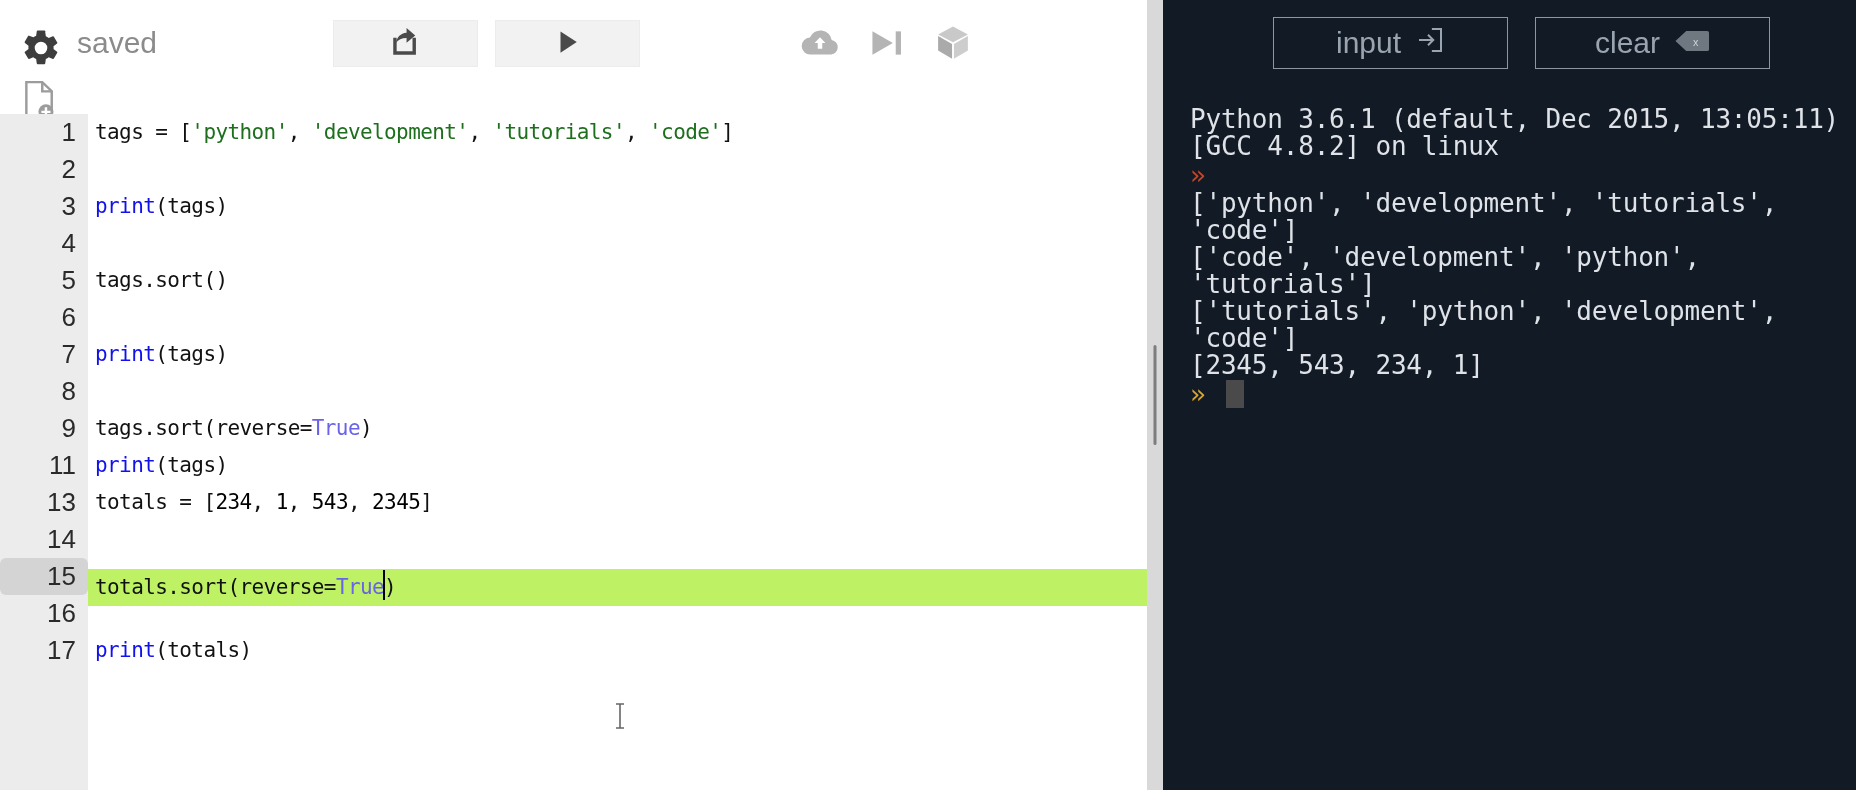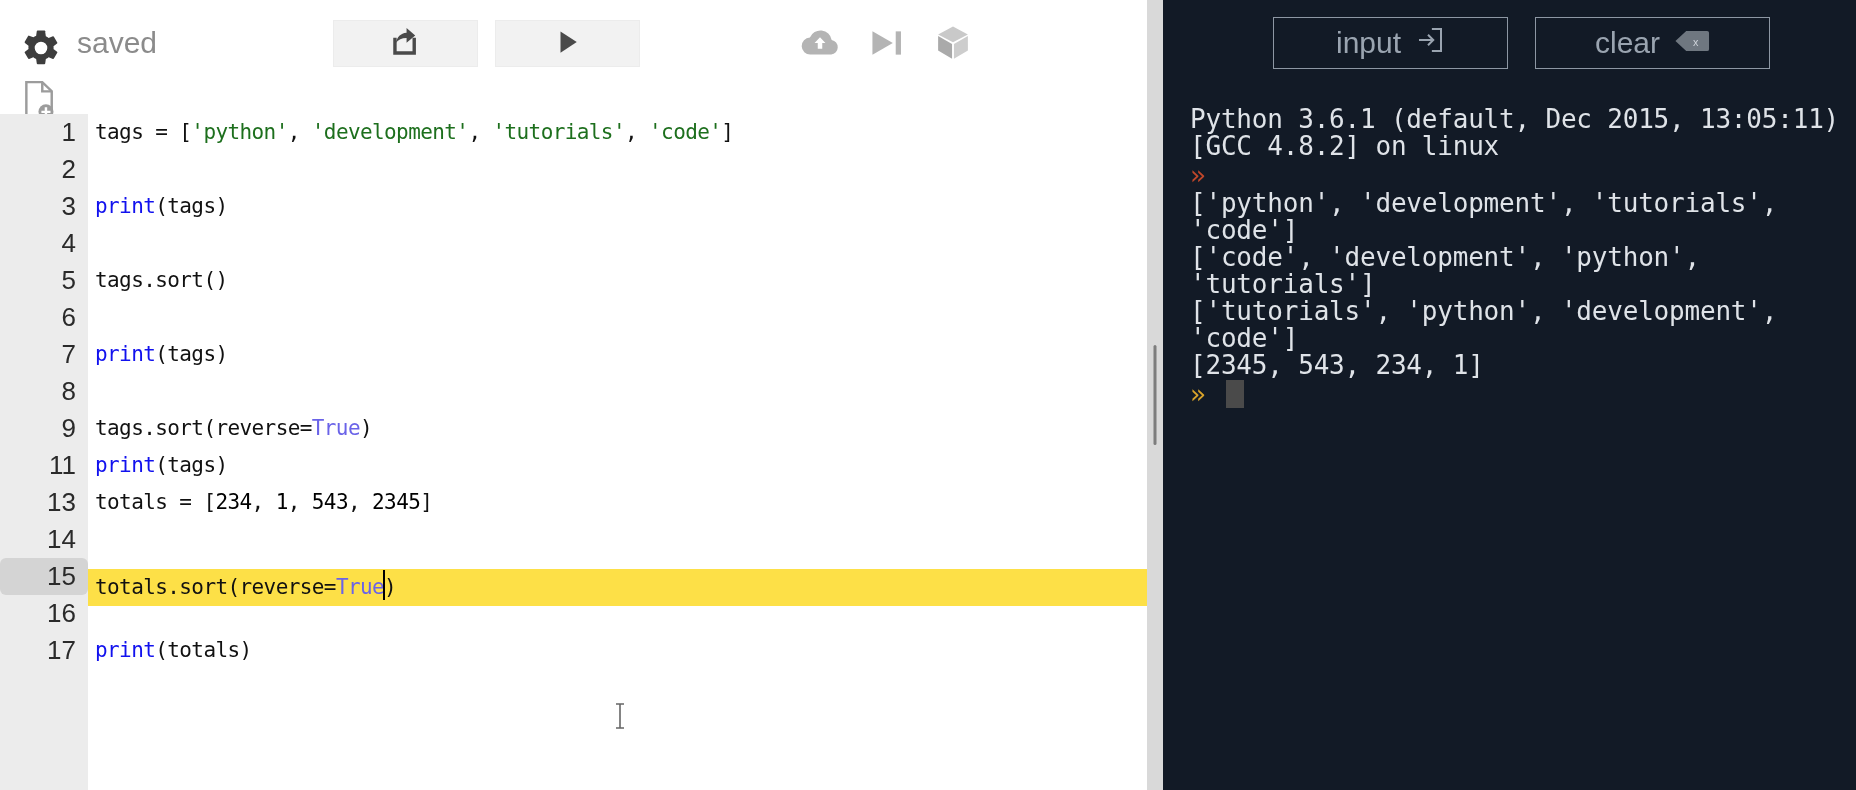--- a/index.html
+++ b/index.html
@@ -114,21 +114,21 @@
     z-index: 2;
   }
   .line {
     position: relative;
     height: 37px;
     display: flex;
     align-items: center;
     font-family: "DejaVu Sans Mono", monospace;
   }
   .line.active .ln-num-cell { background: #d4d4d4; border-radius: 6px; }
-  .line.active .ln-code-cell { background: #fde047; margin-top: 21px; }
+  .line.active .ln-code-cell { background: #bef264; margin-top: 21px; }
 
   .ln-num-cell {
     width: 88px;
     flex: 0 0 88px;
     height: 37px;
     line-height: 37px;
     text-align: right;
     padding-right: 12px;
     box-sizing: border-box;
     font-size: 26px;

